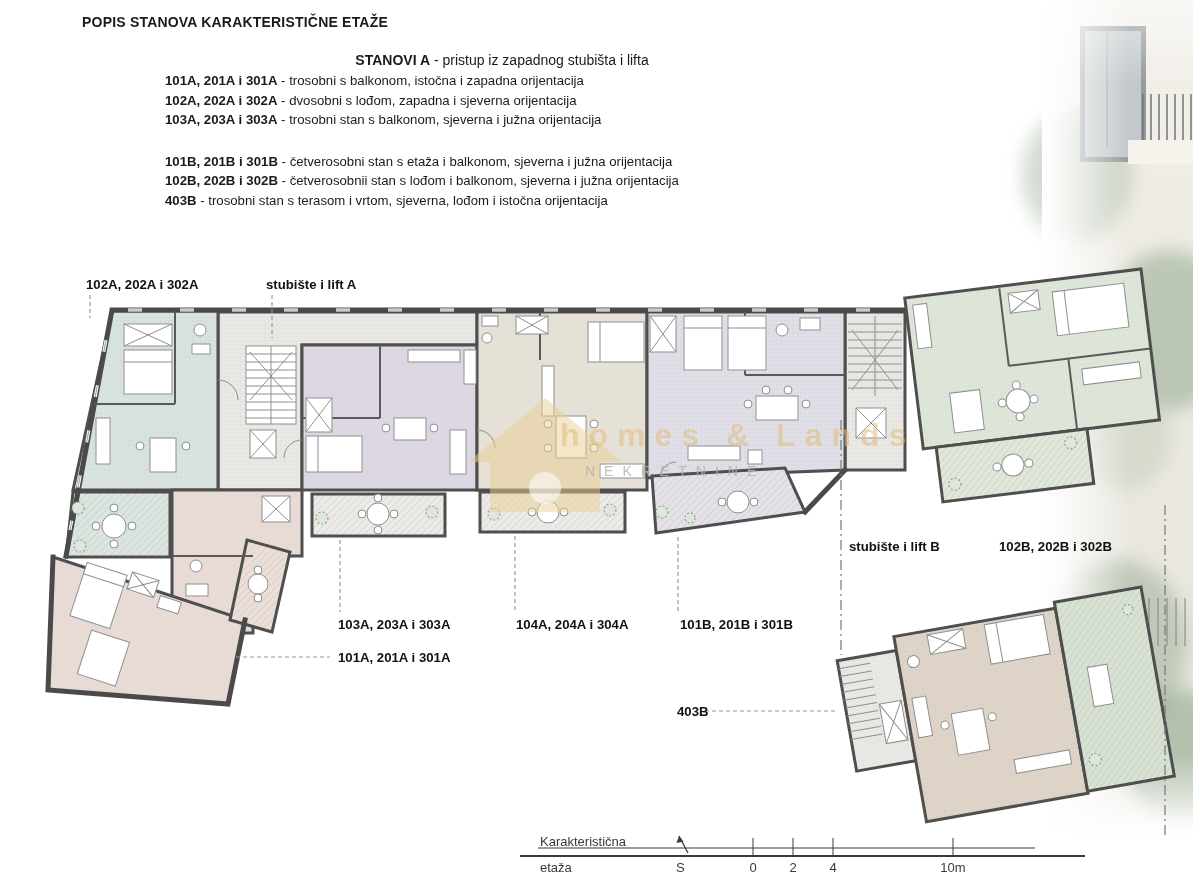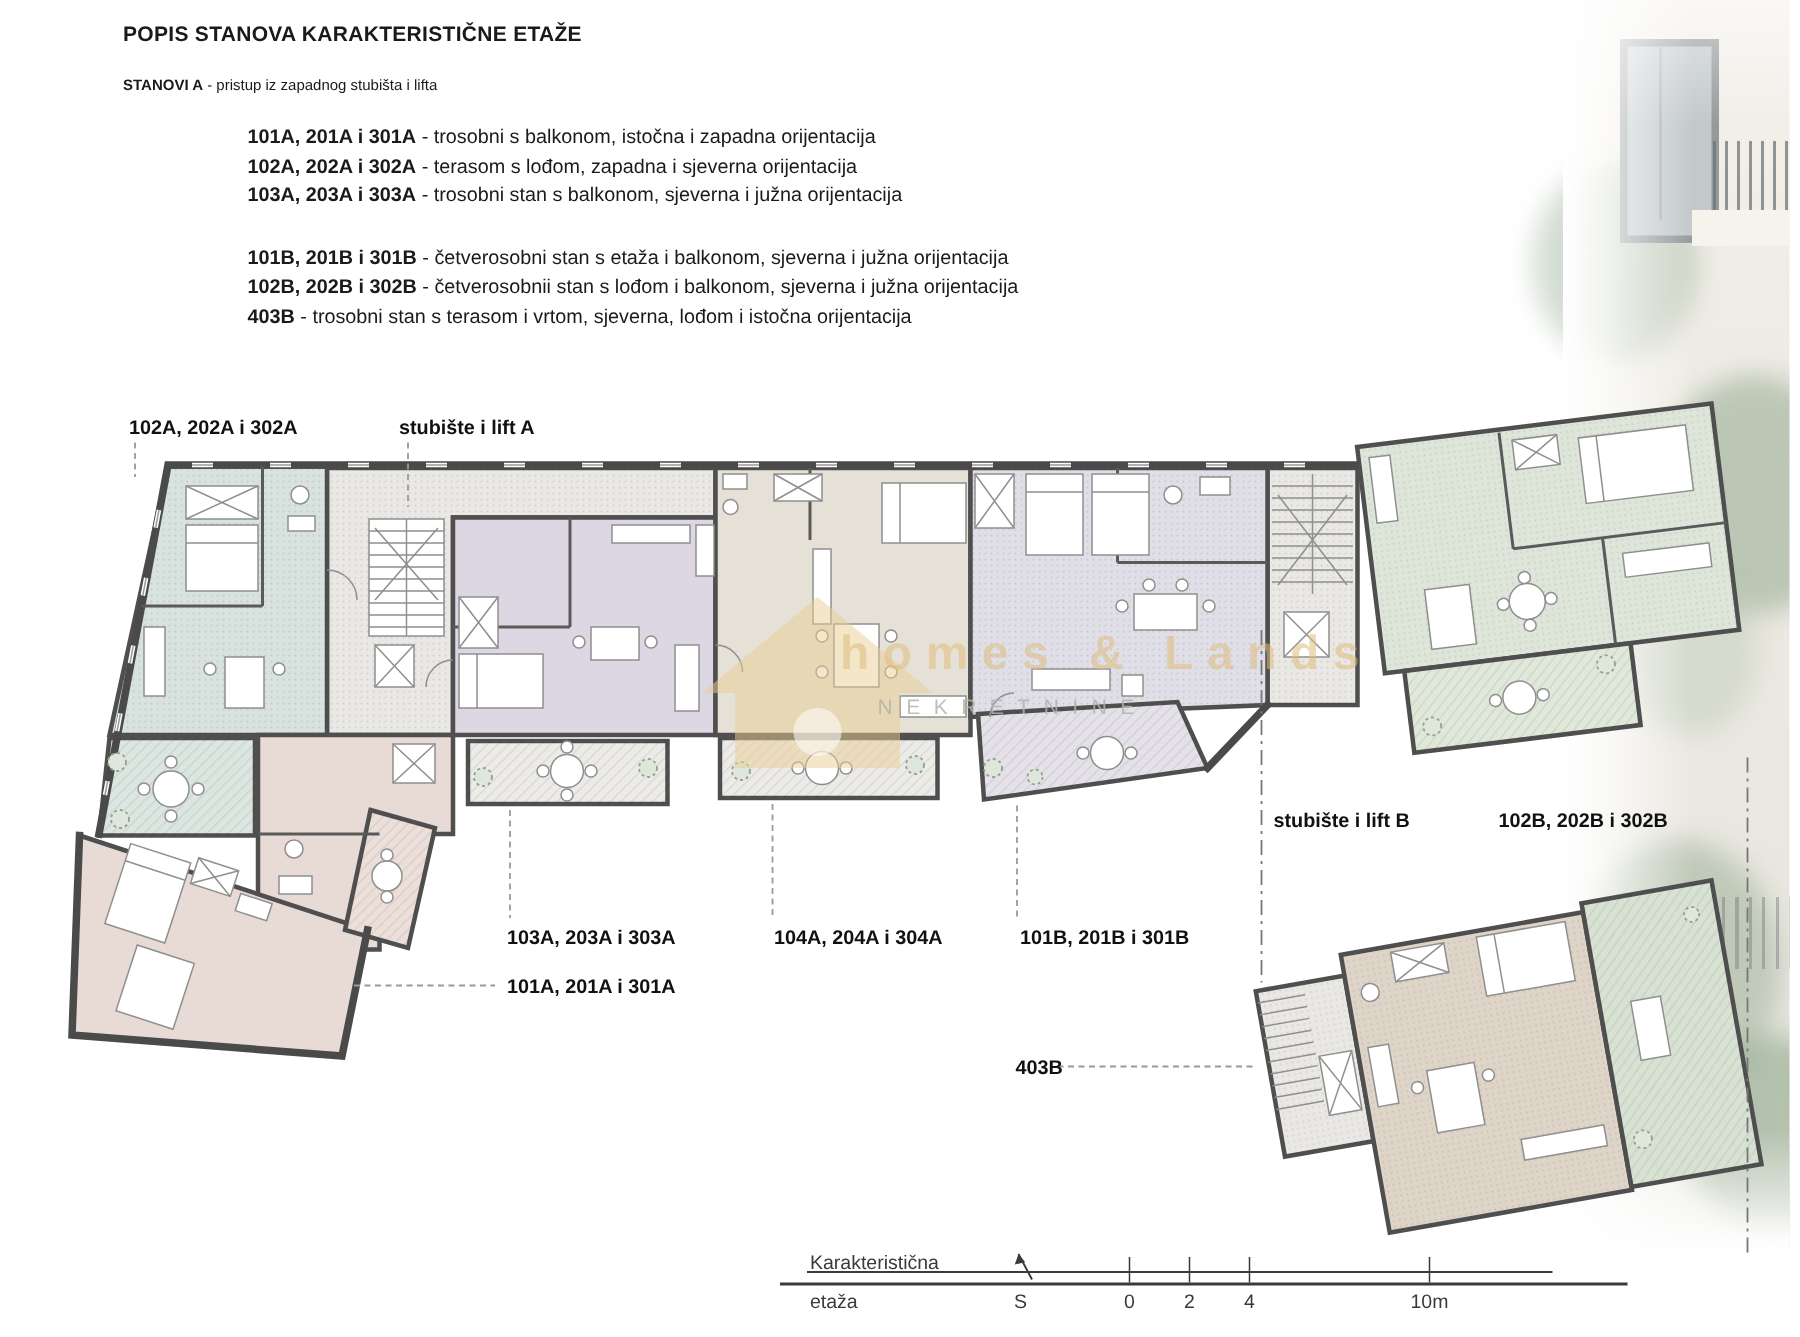--- a/index.html
+++ b/index.html
@@ -2,23 +2,23 @@
 <html><head>
 <meta charset="utf-8">
 <style>
   html,body{margin:0;padding:0;background:#ffffff;}
   .page{position:relative;width:1193px;height:891px;background:#fff;overflow:hidden;
         font-family:"Liberation Sans", sans-serif;color:#1a1a1a;}
   
   .text-block{position:absolute;left:82px;top:14px;width:840px;}
   .title{font-size:14px;font-weight:bold;letter-spacing:.2px;}
   .section{margin-top:22px;}
-  .section-head{font-size:10px;}
+  .section-head{font-size:14px;text-align:center;}
   .section-head .b{font-weight:bold;}
-  .units{margin-left:83px;margin-top:18px;}
+  .units{margin-left:83px;margin-top:3px;}
   .unit-row{font-size:13.2px;line-height:19.5px;white-space:nowrap;}
   .unit-row .b{font-weight:bold;}
   
   .photo-strip{position:absolute;left:1042px;top:0;width:158px;height:836px;
     background:linear-gradient(to bottom,#f3f0ea,#edeae3 40%,#e9e7e0 70%,#efece6);}
   .photo-strip>div{position:absolute;}
   .ph-window{left:38px;top:26px;width:56px;height:126px;background:#c3c9cb;border:5px solid #959b9d;}
   .ph-sash{left:64px;top:31px;width:2px;height:116px;background:#aeb4b6;}
   .ph-rail1{left:100px;top:94px;width:58px;height:46px;
     background:repeating-linear-gradient(90deg,#6f7575 0 2px,transparent 2px 8px);opacity:.75;}
@@ -71,21 +71,21 @@
   <div class="text-block">
     <div class="title">POPIS STANOVA KARAKTERISTIČNE ETAŽE</div>
 
     <div class="section">
       <div class="section-head">
         <span class="b">STANOVI A</span>
         <span>- pristup iz zapadnog stubišta i lifta</span>
       </div>
       <div class="units">
         <div class="unit-row"><span class="b">101A, 201A i 301A</span> <span>- trosobni s balkonom, istočna i zapadna orijentacija</span></div>
-        <div class="unit-row"><span class="b">102A, 202A i 302A</span> <span>- terasom s lođom, zapadna i sjeverna orijentacija</span></div>
+        <div class="unit-row"><span class="b">102A, 202A i 302A</span> <span>- dvosobni s lođom, zapadna i sjeverna orijentacija</span></div>
         <div class="unit-row"><span class="b">103A, 203A i 303A</span> <span>- trosobni stan s balkonom, sjeverna i južna orijentacija</span></div>
       </div>
     </div>
 
     <div class="section">
       <div class="units">
         <div class="unit-row"><span class="b">101B, 201B i 301B</span> <span>- četverosobni stan s etaža i balkonom, sjeverna i južna orijentacija</span></div>
         <div class="unit-row"><span class="b">102B, 202B i 302B</span> <span>- četverosobnii stan s lođom i balkonom, sjeverna i južna orijentacija</span></div>
         <div class="unit-row"><span class="b">403B</span> <span>- trosobni stan s terasom i vrtom, sjeverna, lođom i istočna orijentacija</span></div>
       </div>

